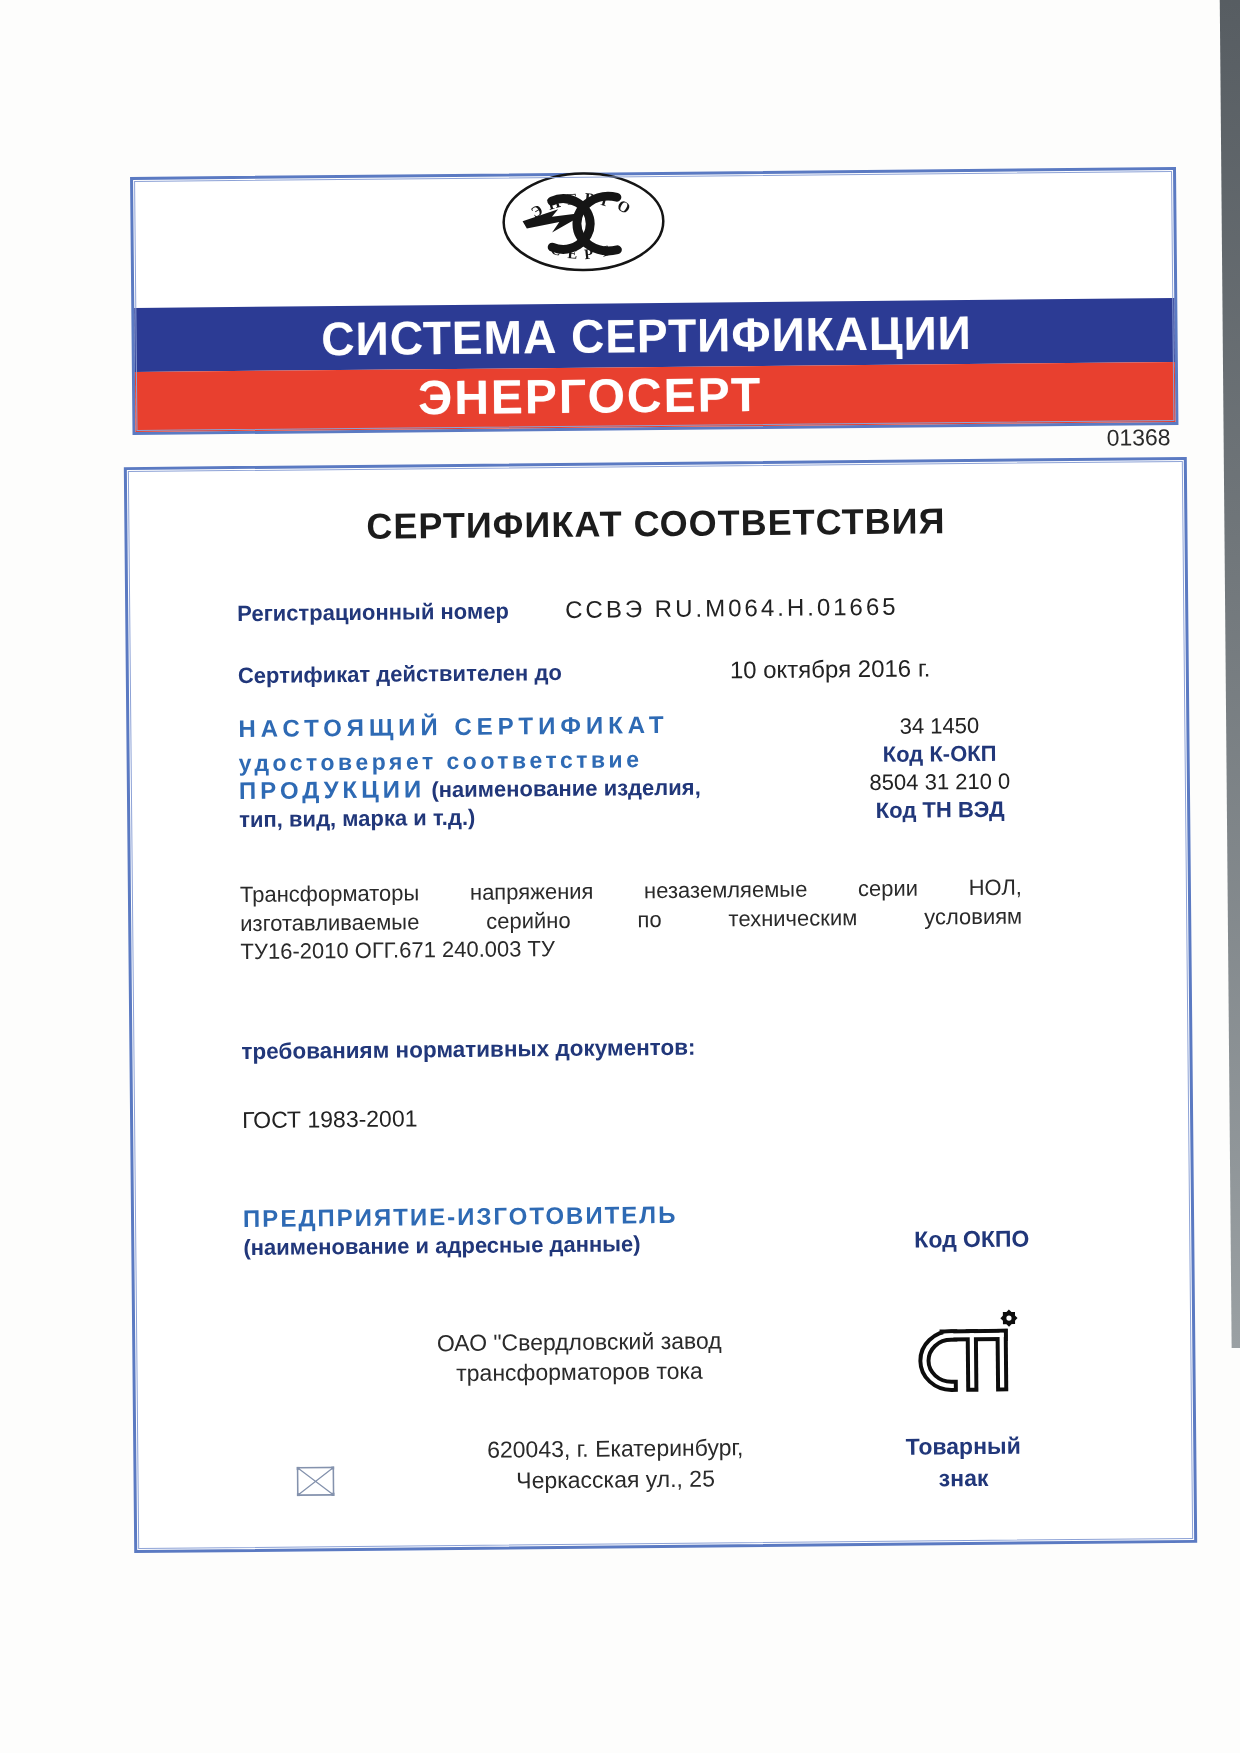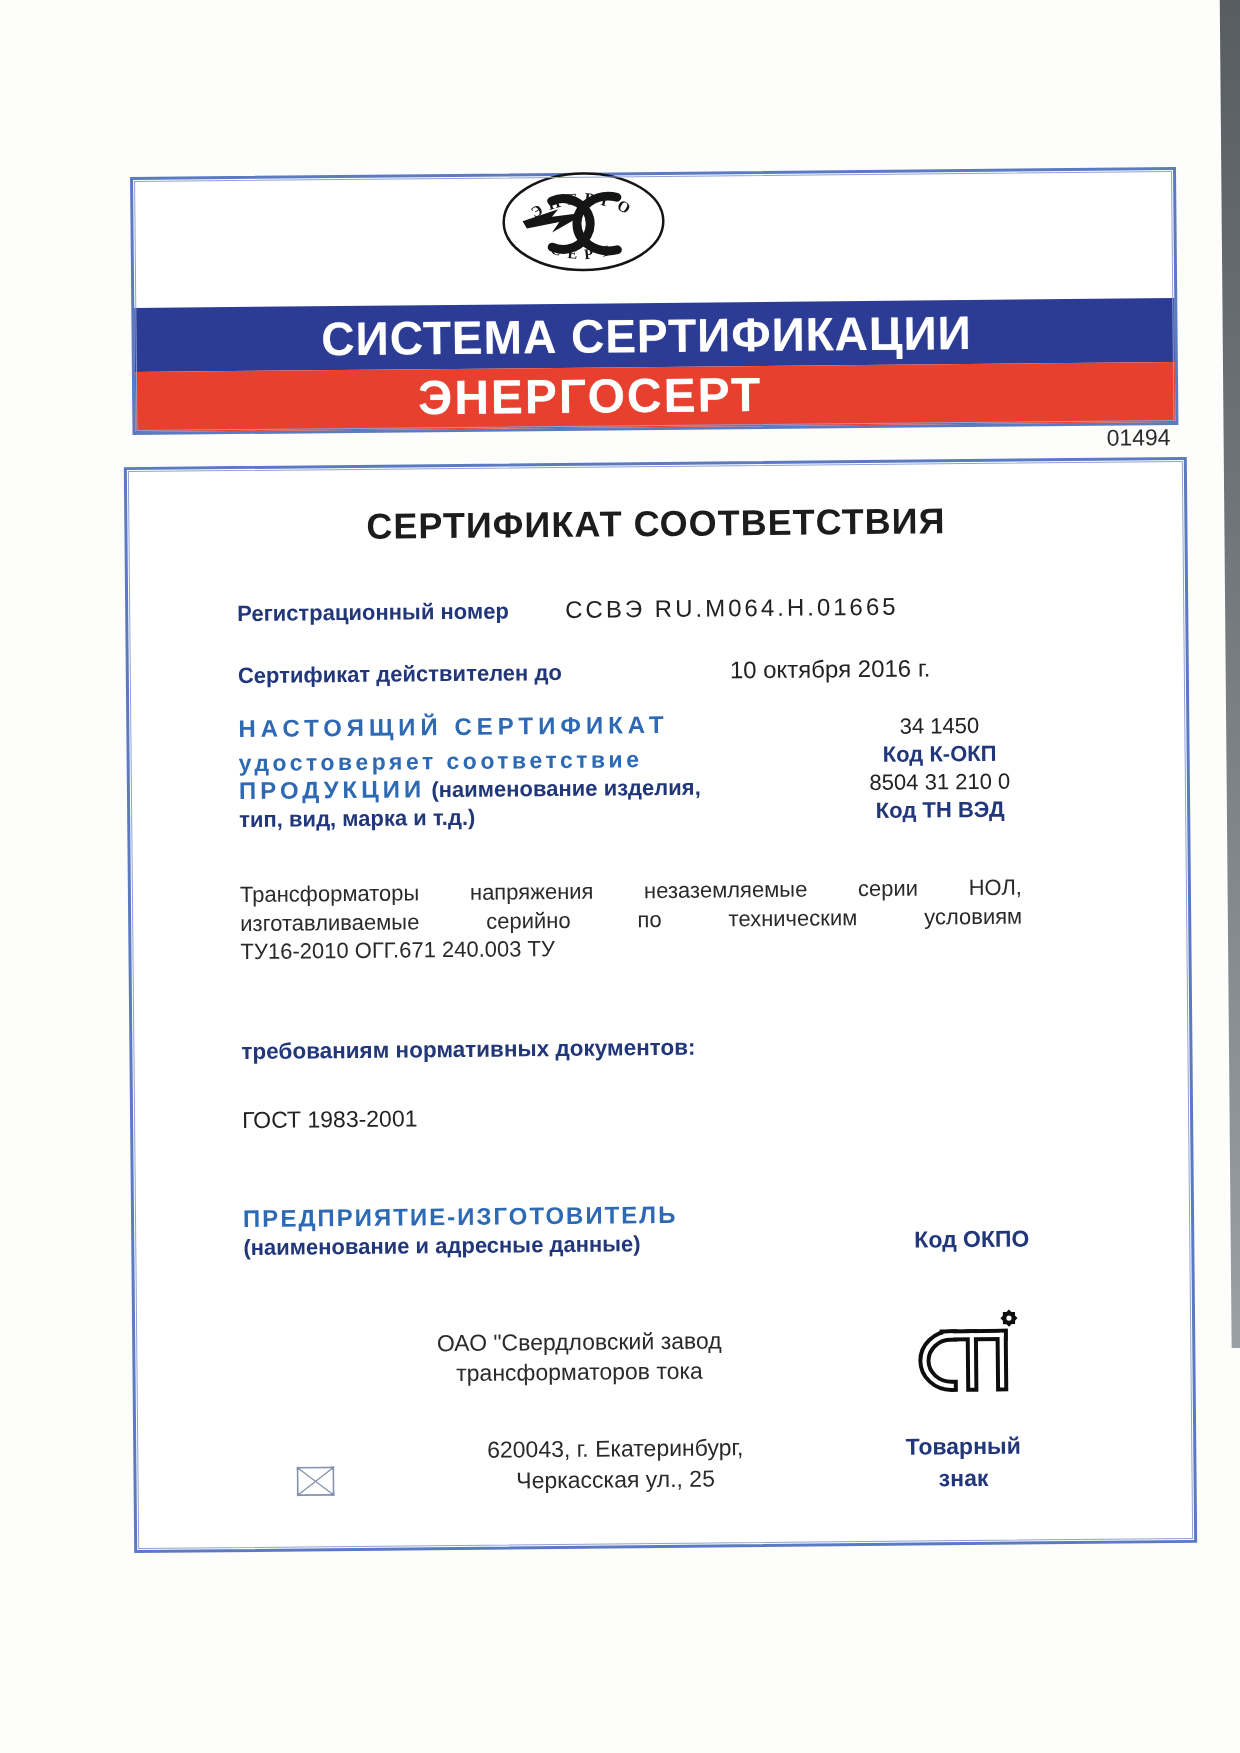--- a/index.html
+++ b/index.html
@@ -104,21 +104,21 @@
     </div>
 
     <div id="band-blue" style="background:#2c3b94;">
       <div id="banner-line1" class="band-text">СИСТЕМА СЕРТИФИКАЦИИ</div>
     </div>
     <div id="band-red" style="background:#e8402f;">
       <div id="banner-line2" class="band-text">ЭНЕРГОСЕРТ</div>
     </div>
   </div>
 
-  <div id="cert-number">01494</div>
+  <div id="cert-number">01368</div>
 
   <div id="cert-box" class="dbox">
 
     <div id="cert-title" class="abs">СЕРТИФИКАТ СООТВЕТСТВИЯ</div>
 
     <div id="reg-label" class="abs navy">Регистрационный номер</div>
     <div id="reg-value" class="abs black">ССВЭ RU.M064.H.01665</div>
 
     <div id="valid-label" class="abs navy">Сертификат действителен до</div>
     <div id="valid-value" class="abs black">10 октября 2016 г.</div>

